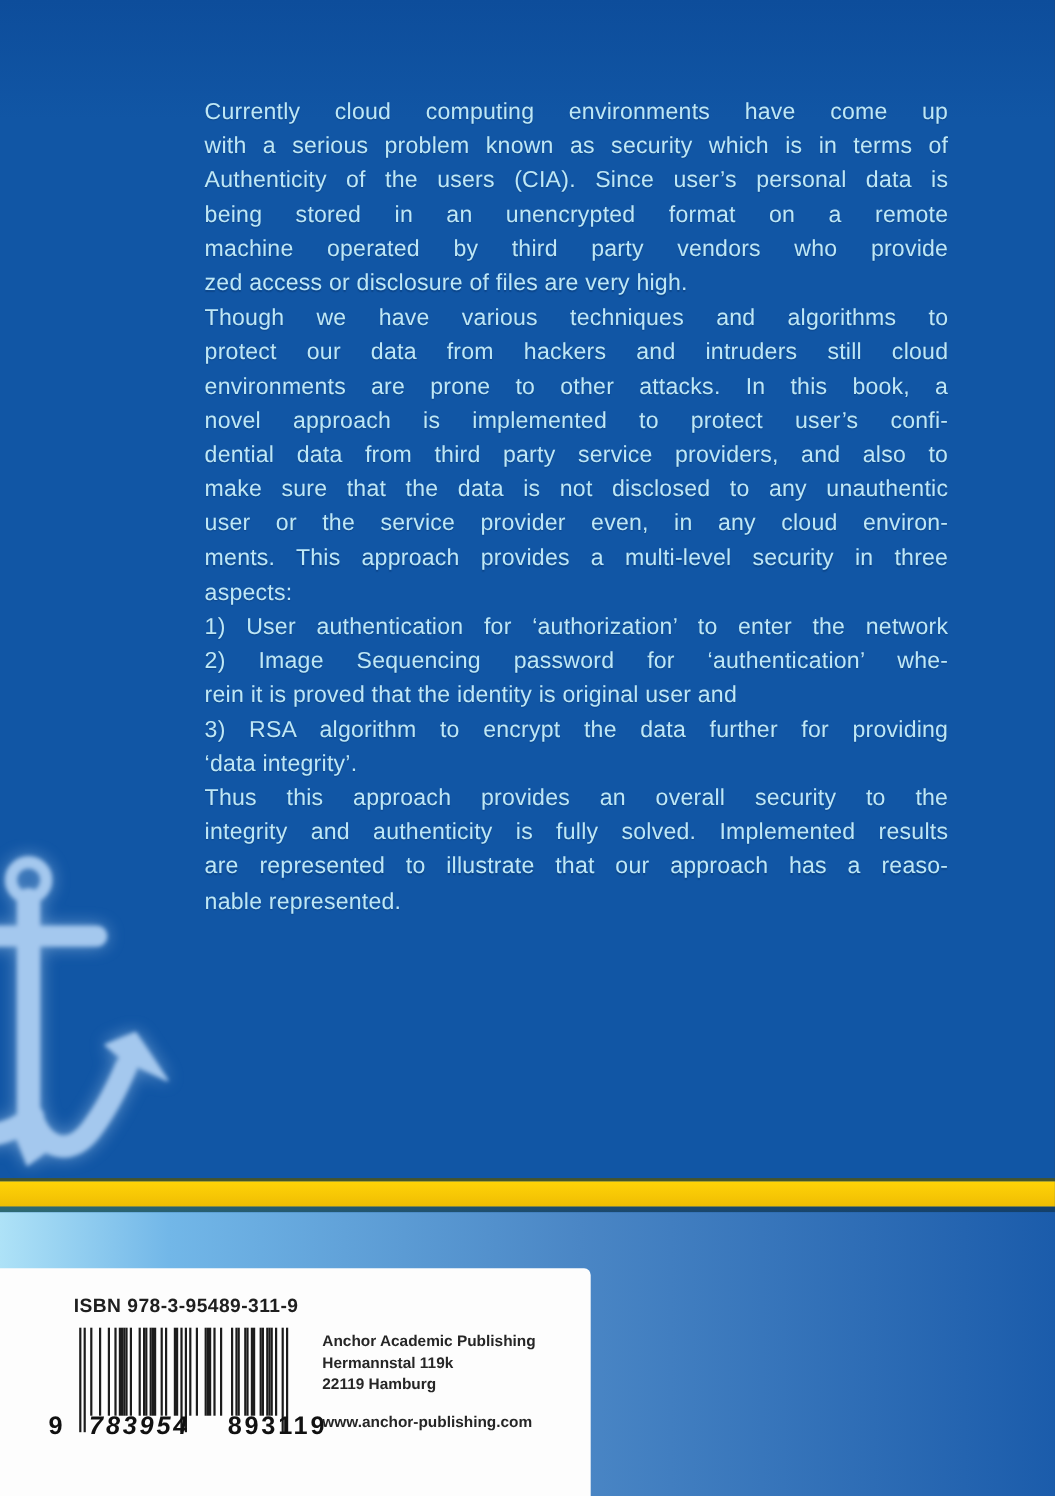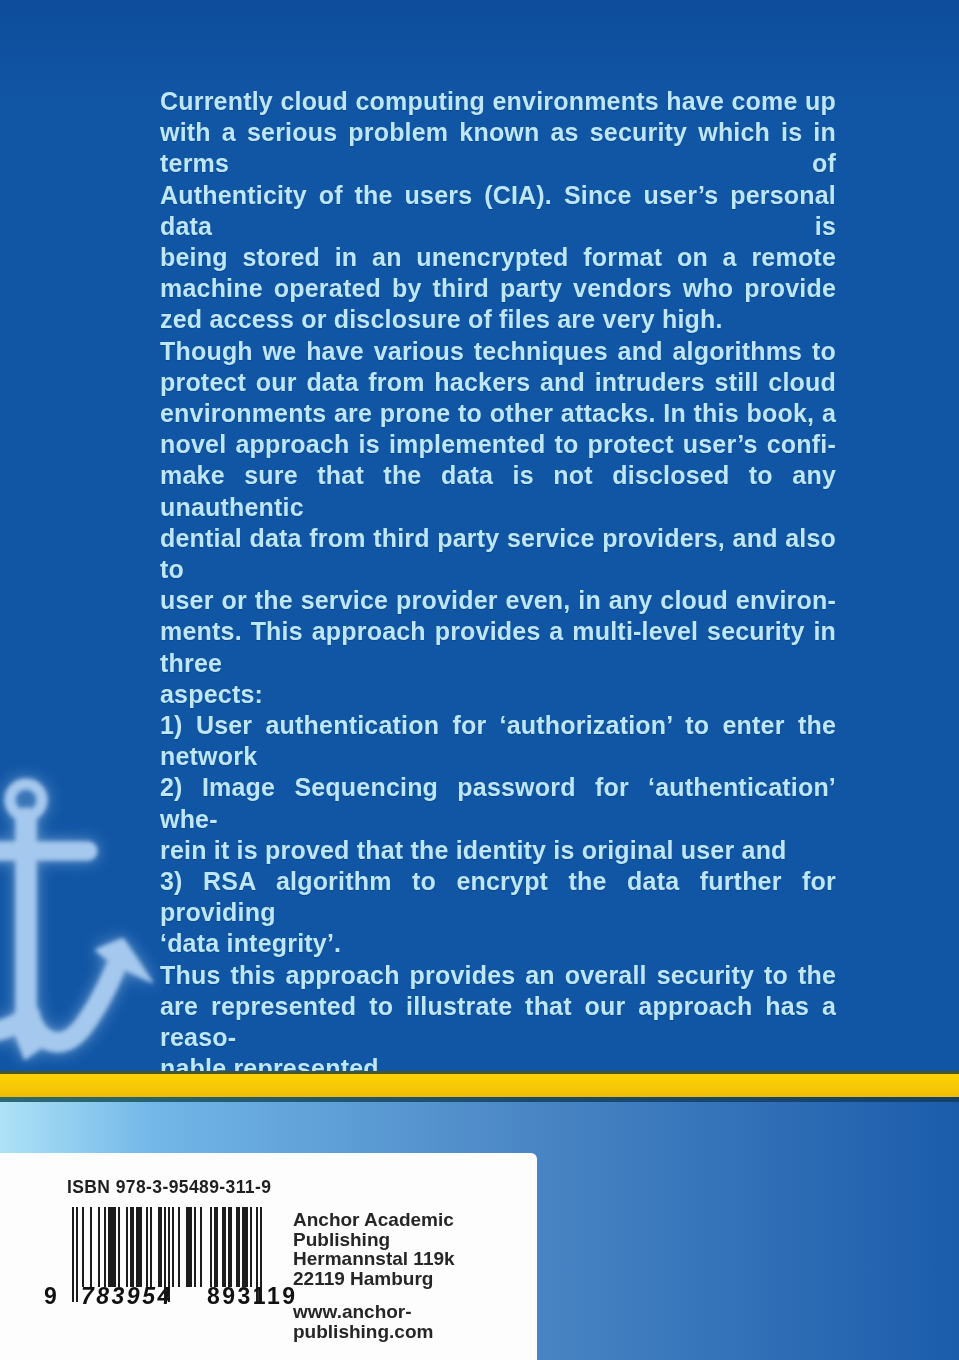--- a/index.html
+++ b/index.html
@@ -5,22 +5,22 @@
   html,body{margin:0;padding:0;background:#333;}
   .cover{
     position:relative;
     width:959px;height:1360px;
     overflow:hidden;
     background:linear-gradient(180deg,#0d4d9b 0%,#1156a5 8%,#1156a5 90%,#0f52a0 100%);
     font-family:"Liberation Sans", sans-serif;
   }
   
   .synopsis{
-    position:absolute;left:160px;top:86px;width:676px;
-    color:#bee7f5;font-size:25px;line-height:31.2px;font-weight:700;
+    position:absolute;left:186px;top:86px;width:676px;
+    color:#bee7f5;font-size:21px;line-height:31.2px;font-weight:400;
     text-shadow:0 1px 1px rgba(0,40,90,.35);
     letter-spacing:.2px;
   }
   .synopsis .line{text-align:justify;text-align-last:justify;}
   .synopsis .line.last{text-align-last:left;}
   
   .anchor{position:absolute;left:-40px;top:762px;width:270px;height:320px;}
   
   .stripe-olive{position:absolute;left:0;top:1071px;width:959px;height:3px;background:#46552c;}
   .stripe-yellow{position:absolute;left:0;top:1074px;width:959px;height:23px;
@@ -35,50 +35,51 @@
   .isbn{position:absolute;left:67px;top:24px;color:#1f1f1f;
     font-size:17.5px;font-weight:bold;letter-spacing:.4px;}
   .barcode{position:absolute;left:72px;top:54px;width:190px;height:150px;}
   .barcode .bar{position:absolute;top:0;width:2px;height:80px;background:#1c1c1c;}
   .barcode .bar.tall{height:95px;}
   .bc-digit{position:absolute;color:#111;font-size:23px;font-weight:bold;}
   .bc-lead{left:44px;top:130px;}
   .bc-left{left:81px;top:130px;letter-spacing:2.5px;font-style:italic;}
   .bc-right{left:186px;top:130px;letter-spacing:2.5px;margin-left:21px;}
   .pub{position:absolute;left:293px;top:57px;color:#262626;
-    font-size:19px;font-weight:bold;line-height:19.5px;}
+    font-size:14px;font-weight:bold;line-height:19.5px;}
   .pub-site{margin-top:14px;}
 </style>
 </head>
 <body>
 
 <div class="cover">
 
   <div class="synopsis">
       <div class="line">Currently cloud computing environments have come up</div>
       <div class="line">with a serious problem known as security which is in terms of</div>
       <div class="line">Authenticity of the users (CIA). Since user’s personal data is</div>
       <div class="line">being stored in an unencrypted format on a remote</div>
       <div class="line">machine operated by third party vendors who provide</div>
       <div class="line last">zed access or disclosure of files are very high.</div>
       <div class="line">Though we have various techniques and algorithms to</div>
       <div class="line">protect our data from hackers and intruders still cloud</div>
       <div class="line">environments are prone to other attacks. In this book, a</div>
       <div class="line">novel approach is implemented to protect user’s confi-</div>
+      <div class="line">dential data from third party service providers, and also to</div>
       <div class="line">make sure that the data is not disclosed to any unauthentic</div>
-      <div class="line">dential data from third party service providers, and also to</div>
       <div class="line">user or the service provider even, in any cloud environ-</div>
       <div class="line">ments. This approach provides a multi-level security in three</div>
       <div class="line last">aspects:</div>
       <div class="line">1) User authentication for ‘authorization’ to enter the network</div>
       <div class="line">2) Image Sequencing password for ‘authentication’ whe-</div>
       <div class="line last">rein it is proved that the identity is original user and</div>
       <div class="line">3) RSA algorithm to encrypt the data further for providing</div>
       <div class="line last">‘data integrity’.</div>
       <div class="line">Thus this approach provides an overall security to the</div>
+      <div class="line">integrity and authenticity is fully solved. Implemented results</div>
       <div class="line">are represented to illustrate that our approach has a reaso-</div>
       <div class="line last">nable represented.</div>
     </div>
 
   <svg class="anchor" viewBox="0 0 270 320" xmlns="http://www.w3.org/2000/svg">
     <defs>
       <filter id="glowBig" x="-40%" y="-40%" width="180%" height="180%">
         <feGaussianBlur stdDeviation="8"></feGaussianBlur>
       </filter>
       <filter id="glowSoft" x="-20%" y="-20%" width="140%" height="140%">

